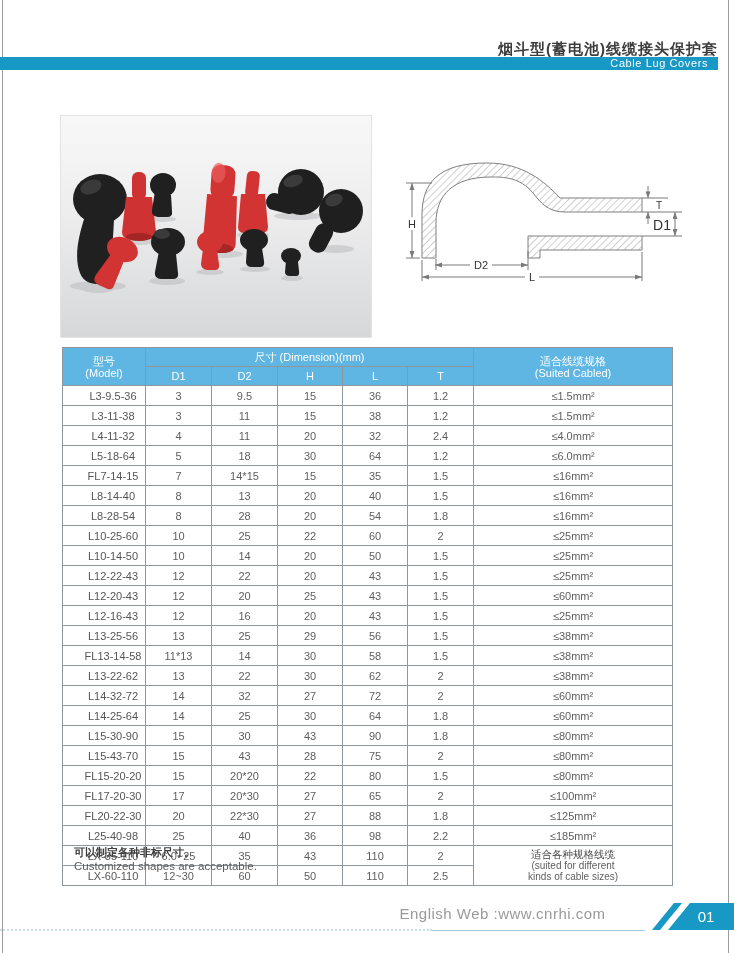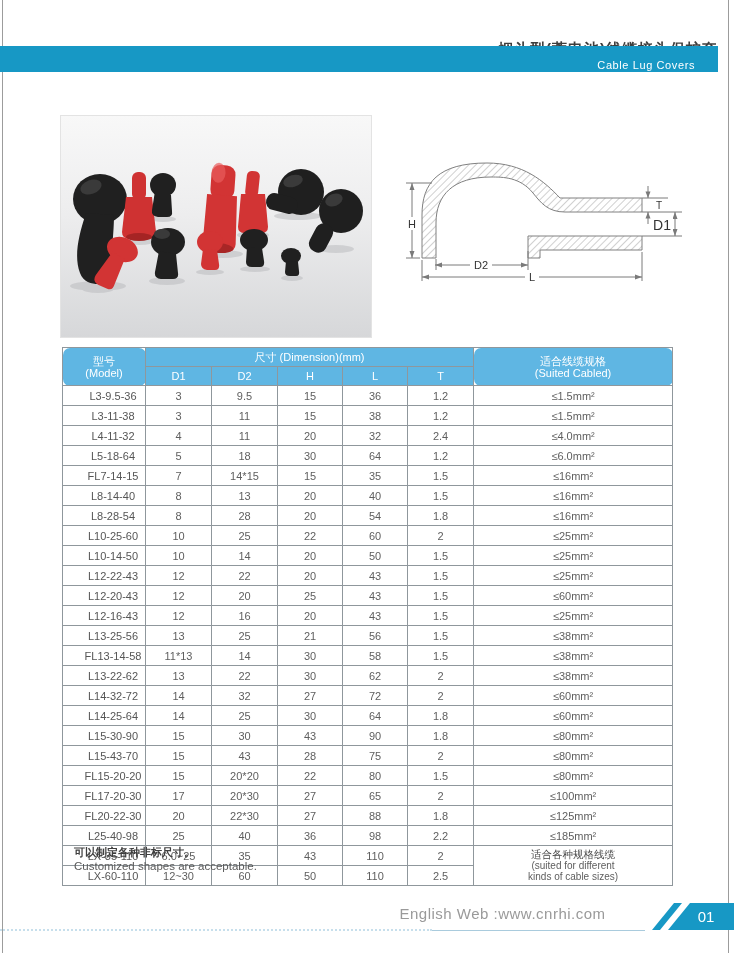--- a/index.html
+++ b/index.html
@@ -11,23 +11,23 @@
   .rule-v{position:absolute;top:0;bottom:0;width:1px;background:#9c9c9c;}
   .rule-left{left:2px;}
   .rule-right{left:728px;}
 
   
   .page-title{
     position:absolute;top:40px;right:16px;
     font-size:15px;font-weight:bold;color:#3d3d3d;letter-spacing:1px;
   }
   .teal-bar{
-    position:absolute;left:0;top:46px;width:718px;height:13px;
+    position:absolute;left:0;top:57px;width:718px;height:13px;
     background:#1798c5;color:#ffffff;font-size:11px;line-height:13px;
-    text-align:right;padding:13px;box-sizing:border-box;letter-spacing:.6px;
+    text-align:right;padding:0;box-sizing:border-box;letter-spacing:.6px;
   }
   .teal-bar span{padding-right:10px;display:block;}
 
   
   .photo{
     position:absolute;left:60px;top:115px;width:312px;height:223px;
     background:linear-gradient(180deg,#f8f8f8 0%,#ededee 45%,#d6d7d9 100%);
     box-shadow:inset 0 0 0 1px #e3e3e3;
   }
 
@@ -35,21 +35,21 @@
   .diagram{position:absolute;left:398px;top:143px;width:292px;height:160px;}
 
   
   .table-wrap{position:absolute;left:62px;top:347px;width:610px;}
   table{border-collapse:collapse;table-layout:fixed;width:610px;}
   th,td{border:1px solid #8f979c;padding:0;text-align:center;overflow:hidden;}
   thead th{
     background:#5fb6e3;color:#ffffff;font-weight:normal;
     font-size:11px;line-height:12px;height:18px;
   }
-  thead .two-line{line-height:12px;border-radius:7px;}
+  thead .two-line{line-height:12px;}
   tbody td{height:19px;font-size:11px;color:#5e5e5e;background:#ffffff;}
   tbody td.model{color:#555555;padding-left:18px;}
   td.suited-merged{line-height:11px;}
   .ms-cn{font-size:10.5px;color:#4a4a4a;}
   .ms-en{font-size:10px;color:#5e5e5e;}
 
   
   .notes{position:absolute;left:62px;top:846px;margin-left:12px;}
   .note-cn{font-size:11px;color:#3e3e3e;font-weight:bold;line-height:13px;}
   .note-en{font-size:11.5px;color:#5a5a5a;line-height:14px;}
@@ -342,21 +342,21 @@
           <td>16</td>
           <td>20</td>
           <td>43</td>
           <td>1.5</td>
           <td>≤25mm²</td>
         </tr>
         <tr>
           <td class="model">L13-25-56</td>
           <td>13</td>
           <td>25</td>
-          <td>21</td>
+          <td>29</td>
           <td>56</td>
           <td>1.5</td>
           <td>≤38mm²</td>
         </tr>
         <tr>
           <td class="model">FL13-14-58</td>
           <td>11*13</td>
           <td>14</td>
           <td>30</td>
           <td>58</td>

